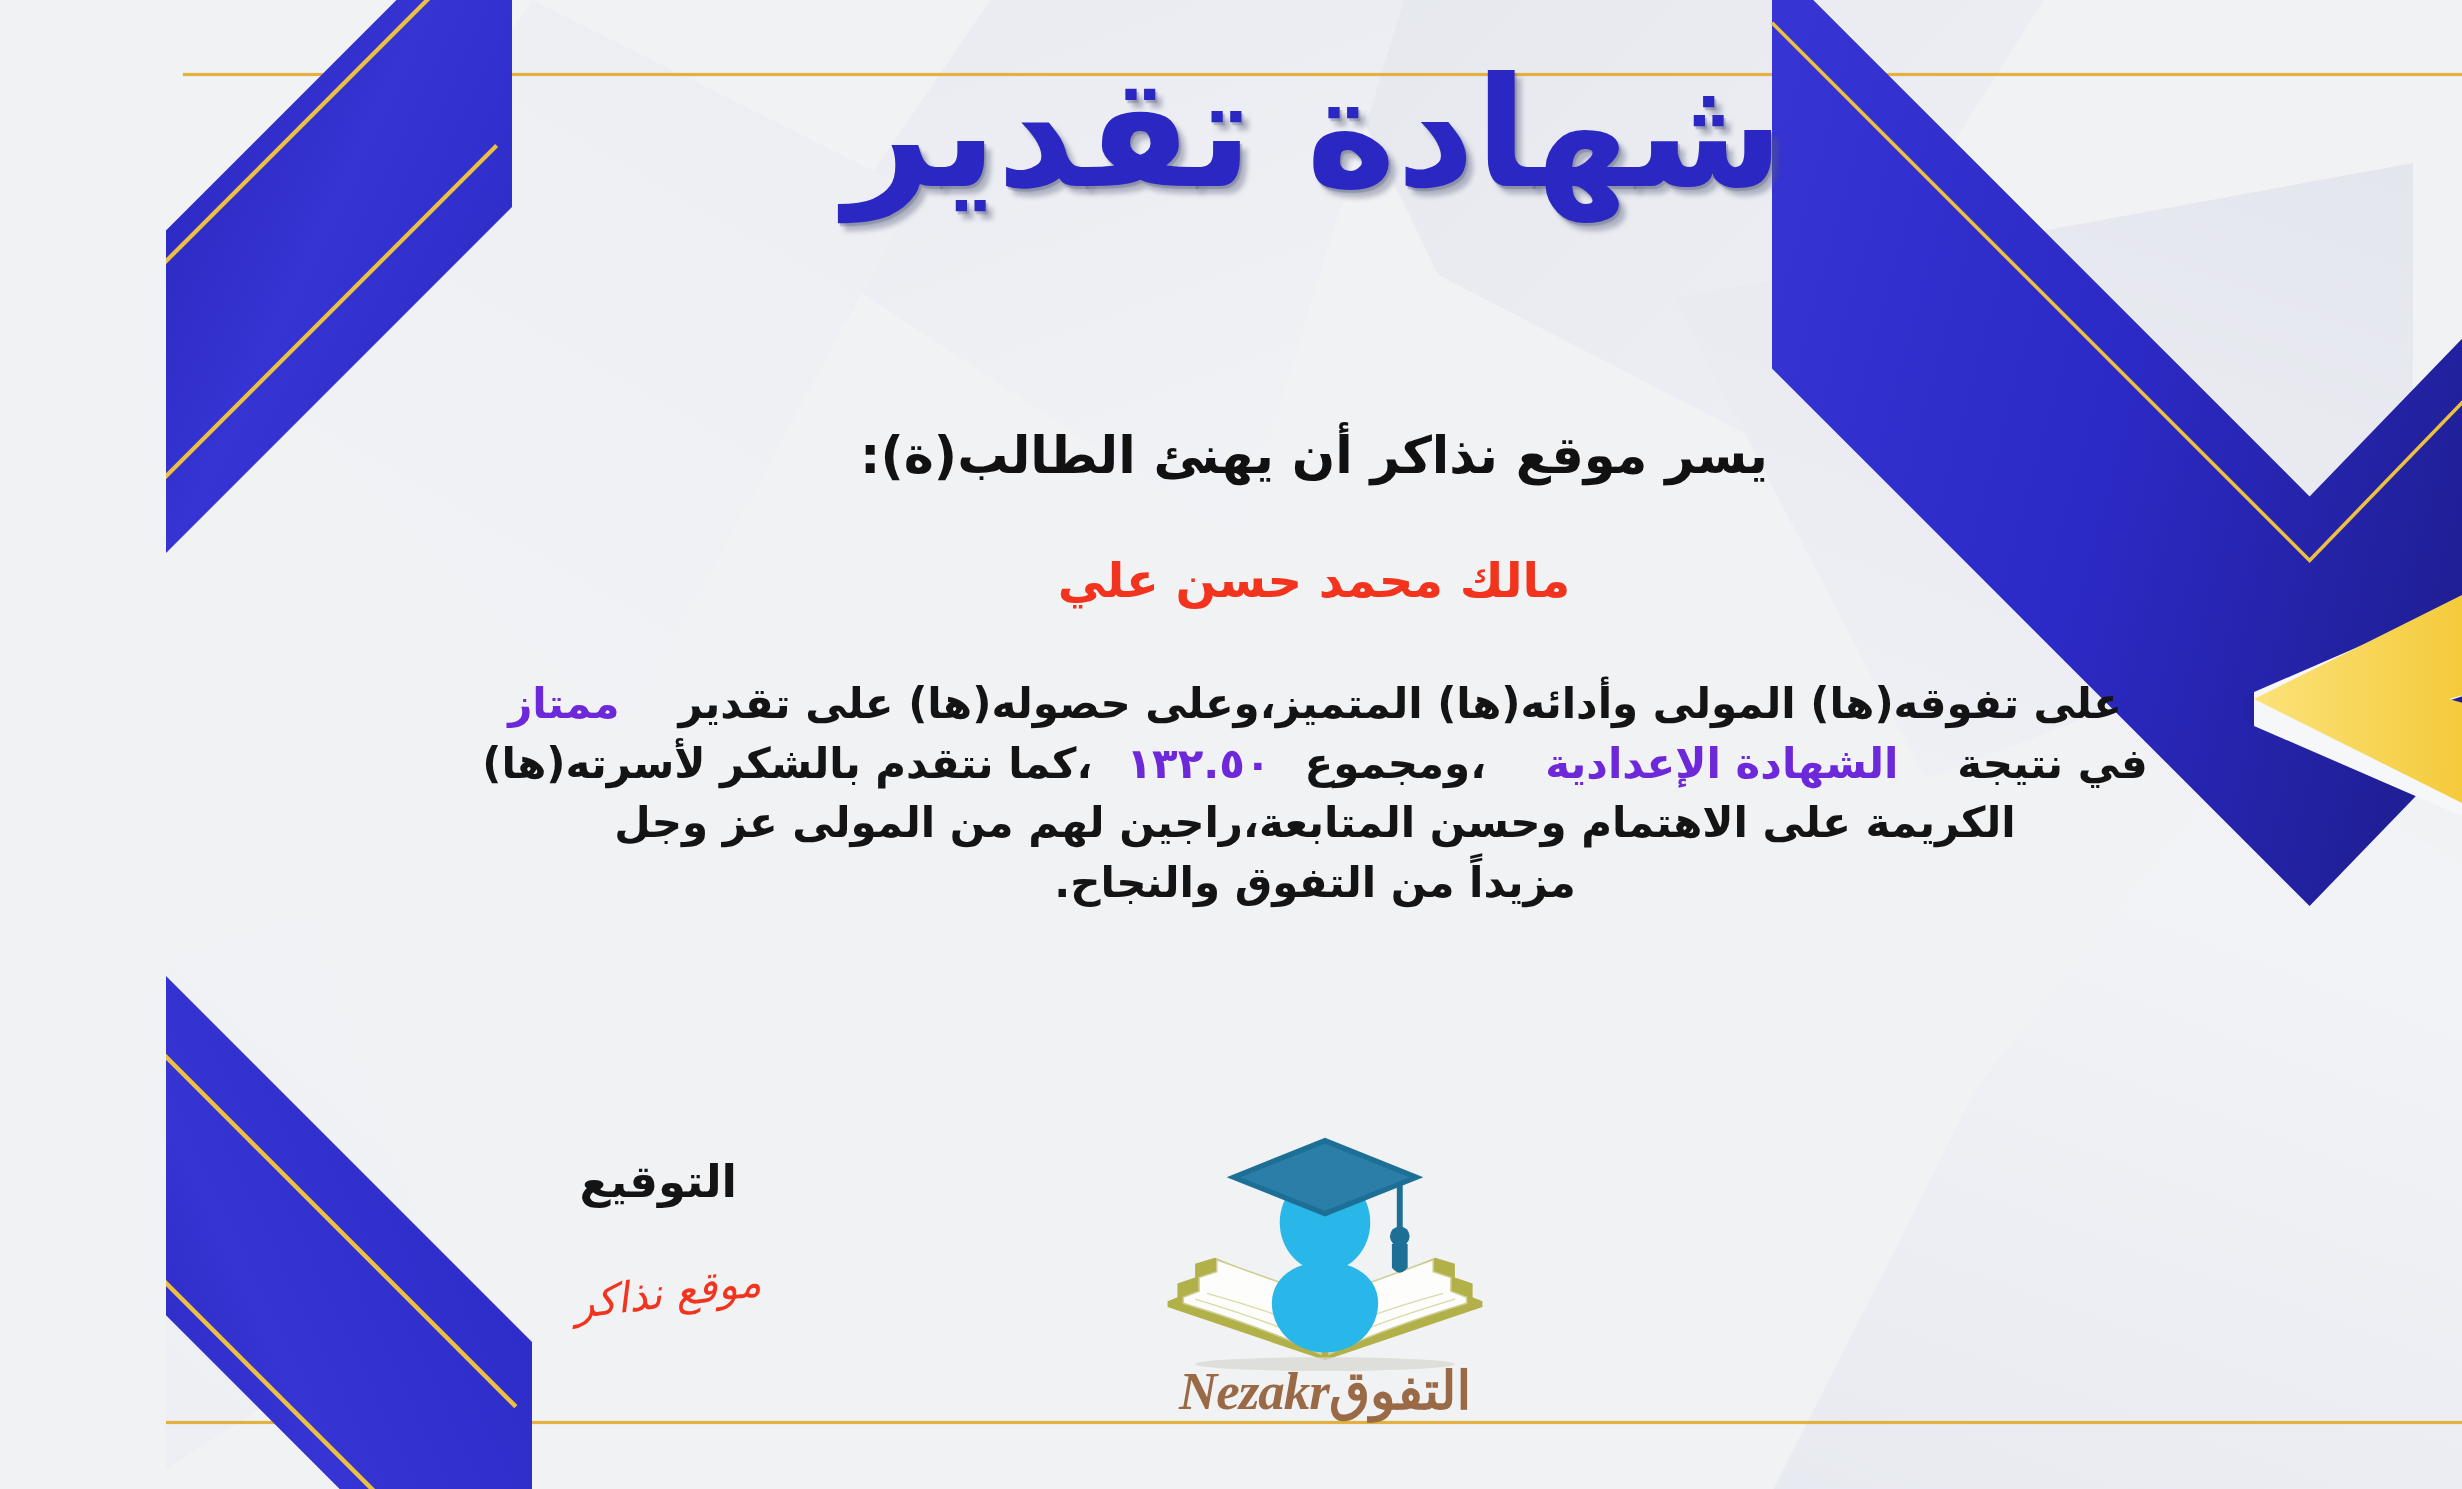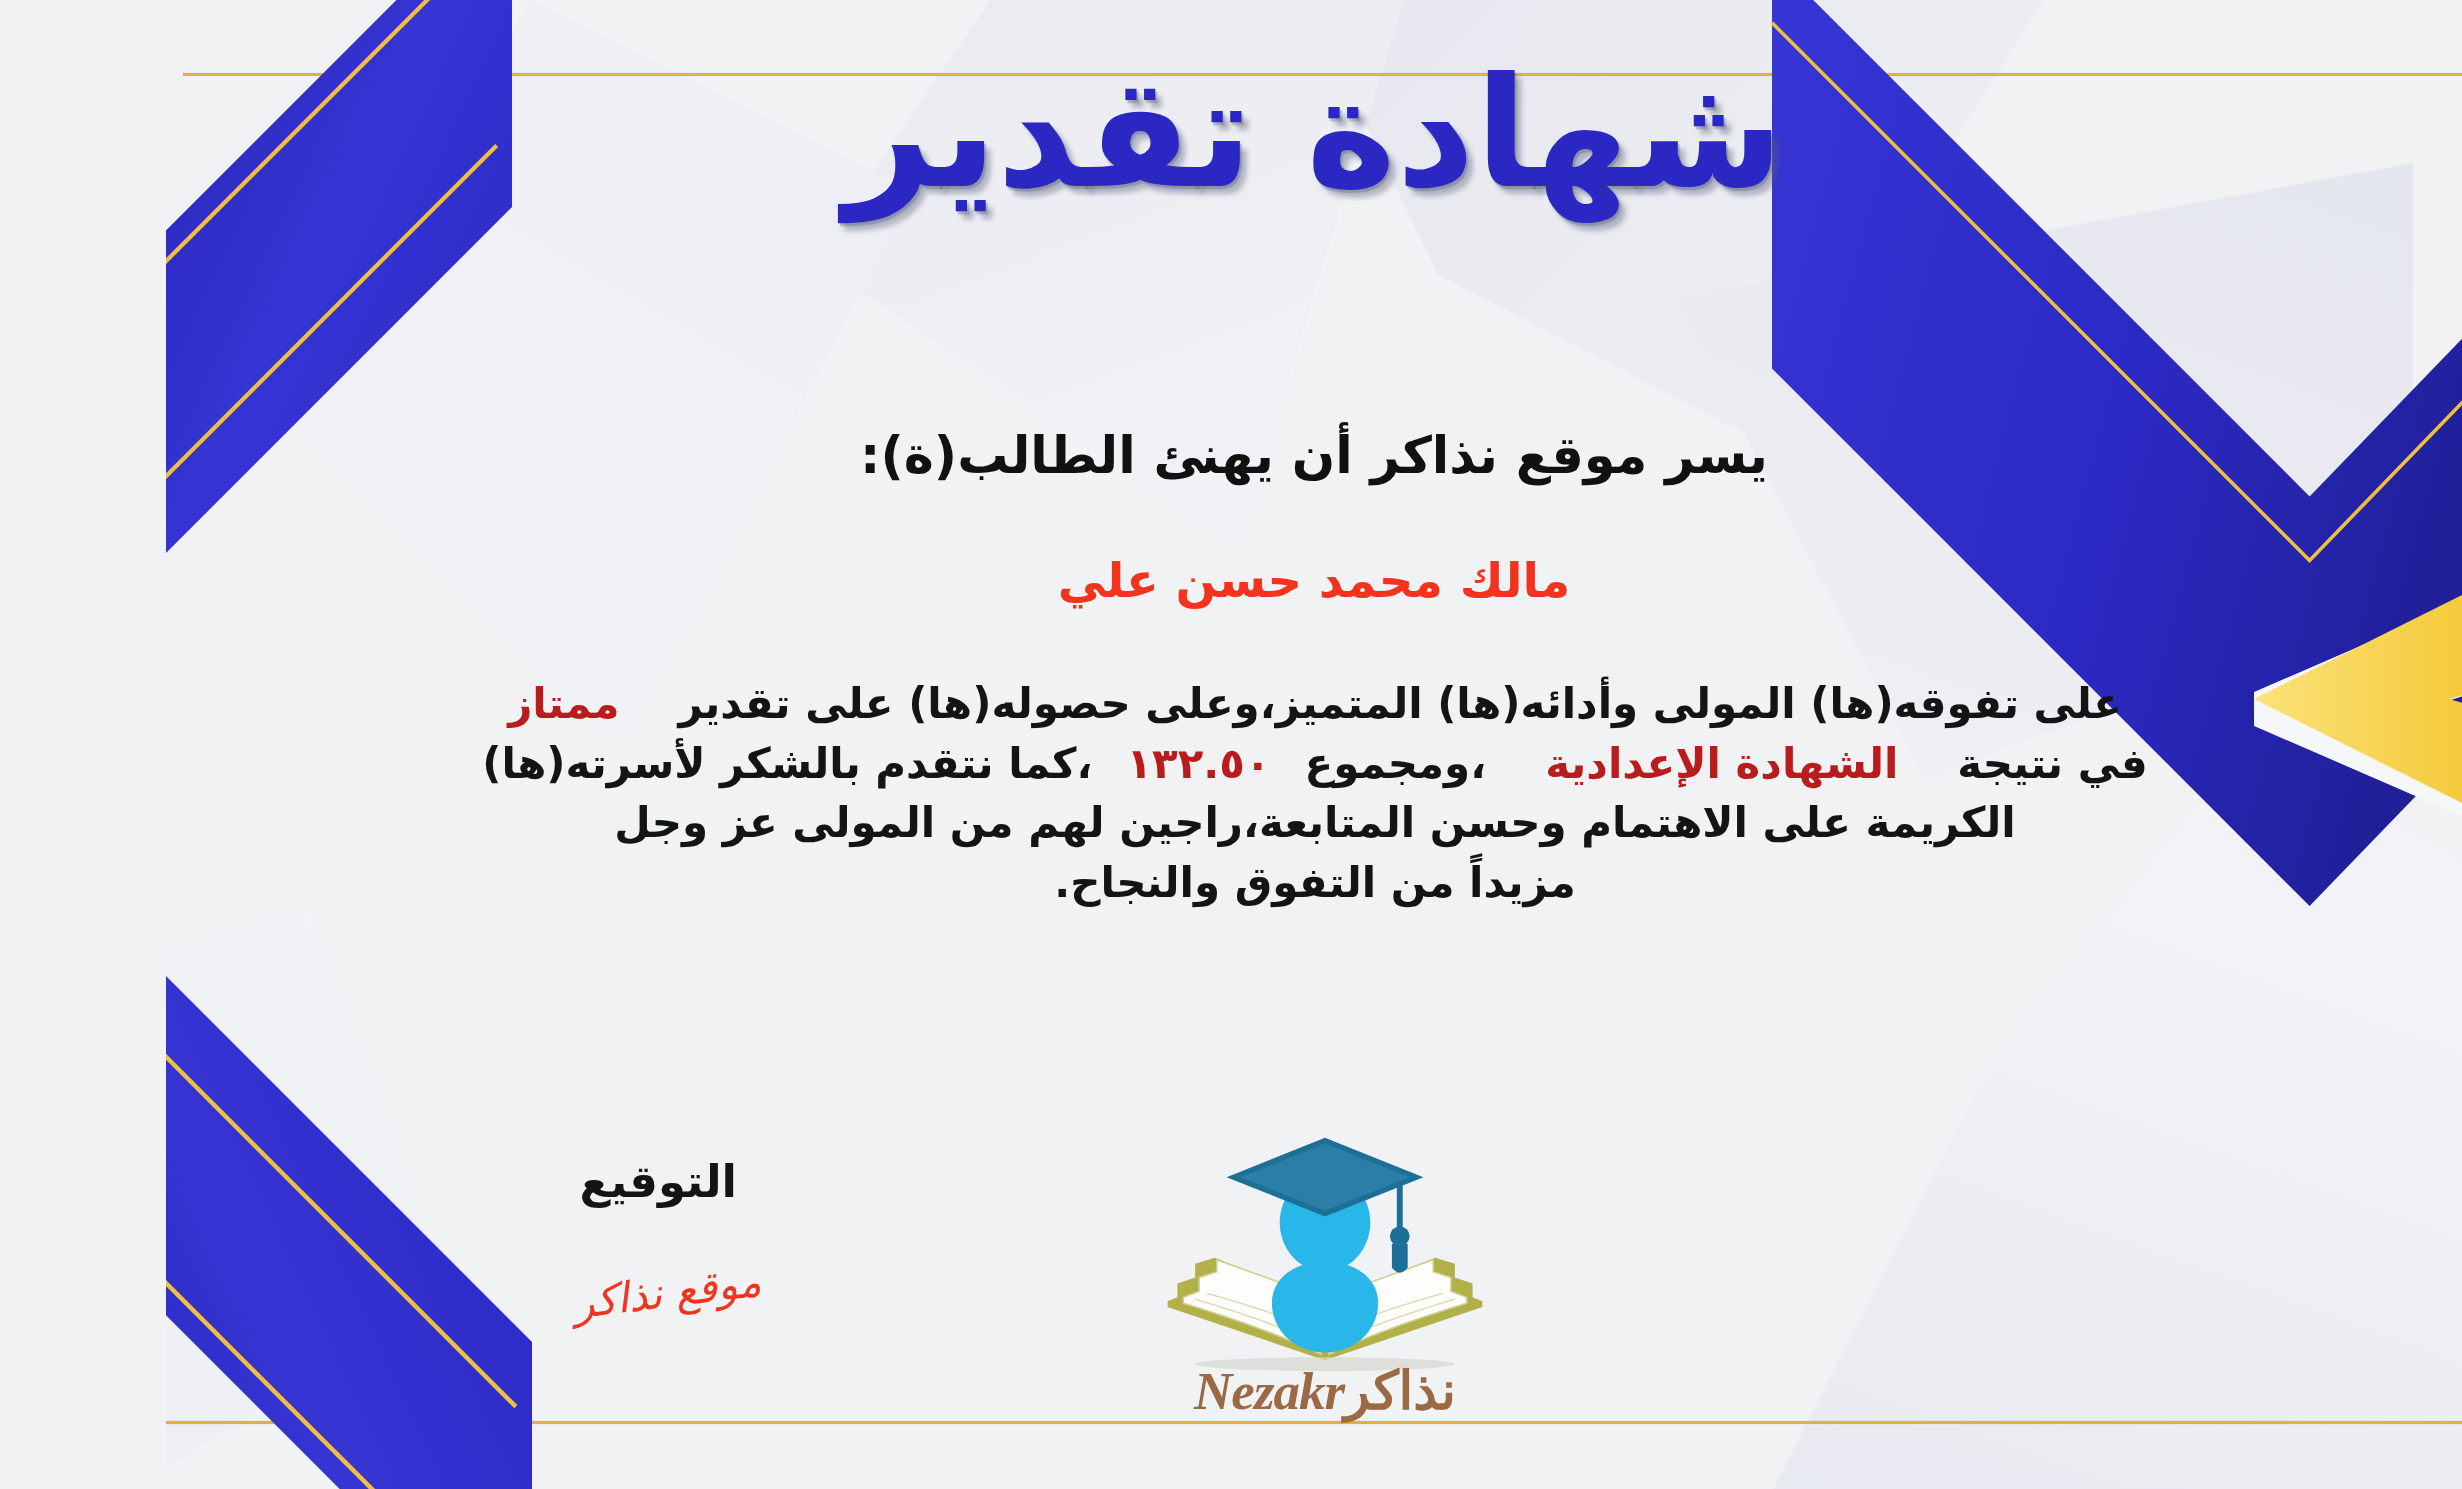--- a/index.html
+++ b/index.html
@@ -120,21 +120,21 @@
   }
 
   .body-block {
     position:absolute; top:674px; left:128px; width:2374px;
     text-align:center;
     font-size:42px; font-weight:700; color:#141414;
     line-height:1.42;
   }
   .body-line { white-space:nowrap; }
   .body-line.l1 { letter-spacing:0.2px; }
-  .hl { color:#b91c1c; }
+  .hl { color:#6d28d9; }
   .gap-s { display:inline-block; width:34px; }
   .gap-m { display:inline-block; width:59px; }
 
   .sig-label {
     position:absolute; top:1155px; right:1891px;
     font-size:45px; font-weight:700; color:#141414;
   }
   .sig-mark {
     position:absolute; top:1268px; right:1866px;
     font-size:42px; color:#f2341f;
@@ -259,19 +259,19 @@
         <rect x="153" y="48" width="74" height="8" fill="#eef4f7"></rect>
 
         <path d="M190 10 L290 50 L190 90 L90 50 Z" fill="#1d6f96"></path>
         <path d="M190 16 L276 50 L190 84 L104 50 Z" fill="#2a7ea8"></path>
 
         <path d="M266 56 L266 104" stroke="#1d6f96" stroke-width="6" fill="none"></path>
         <circle cx="266" cy="110" r="10" fill="#1d6f96"></circle>
         <path d="M258 118 L258 142 Q266 152 274 142 L274 118 Z" fill="#1d6f96"></path>
       </svg>
       <div class="logo-text">
-        <span>نذاكر</span><span class="lat">Nezakr</span>
+        <span>التفوق</span><span class="lat">Nezakr</span>
       </div>
     </div>
 
   </div>
 </div>
 
 
 </body></html>

